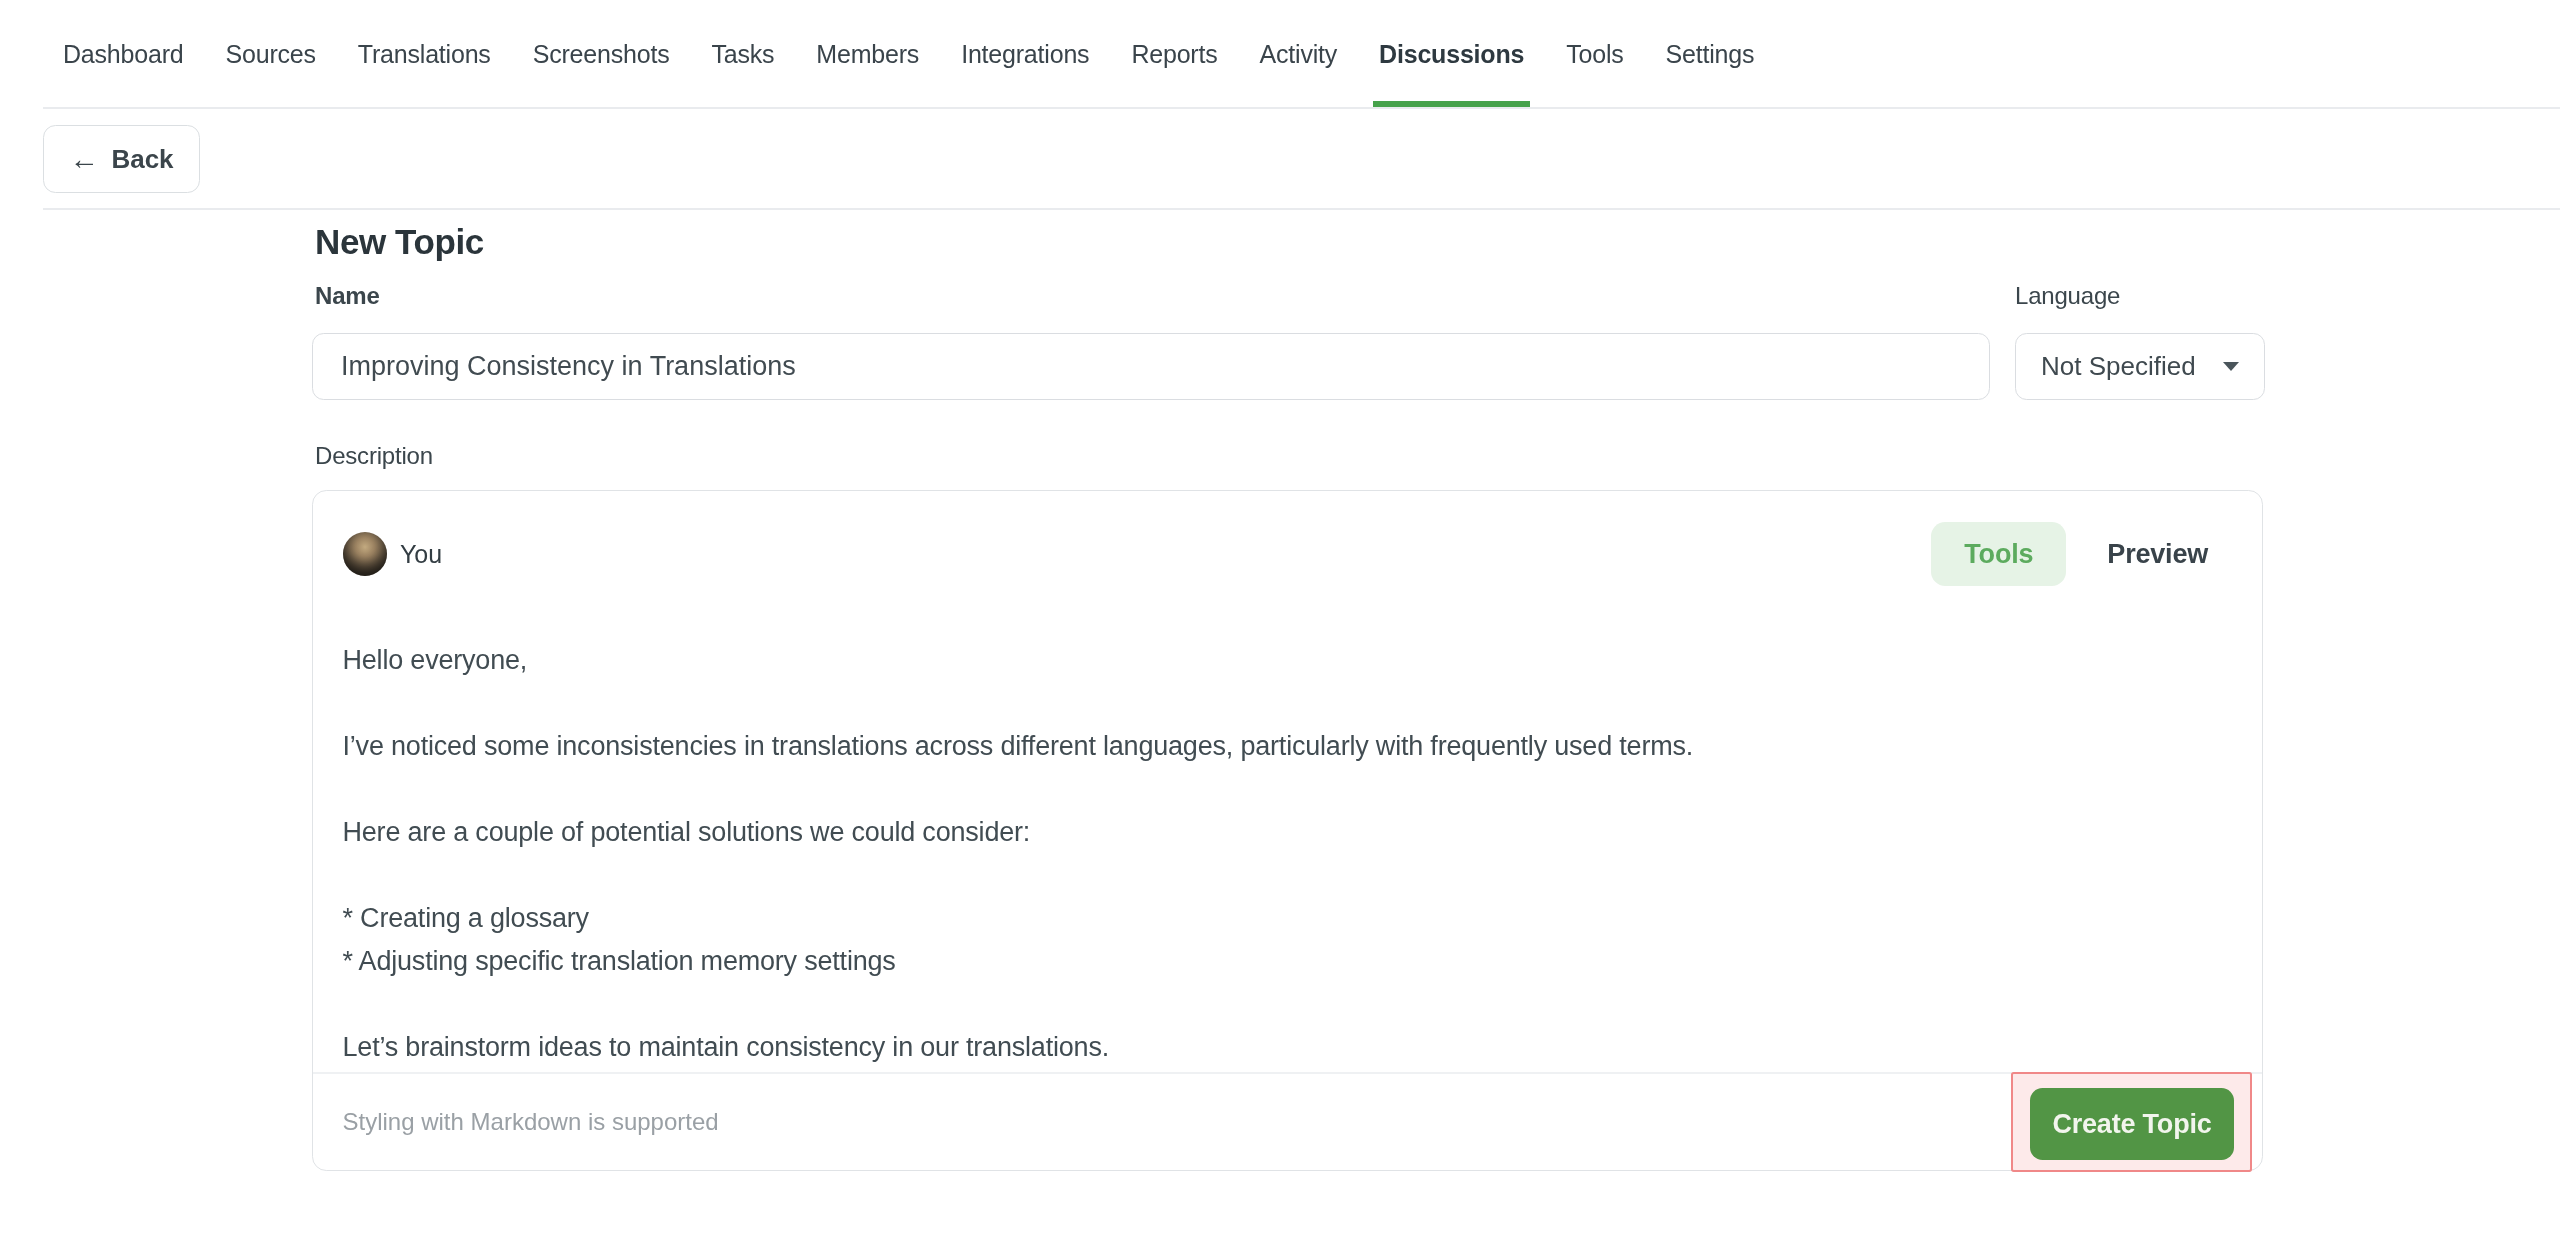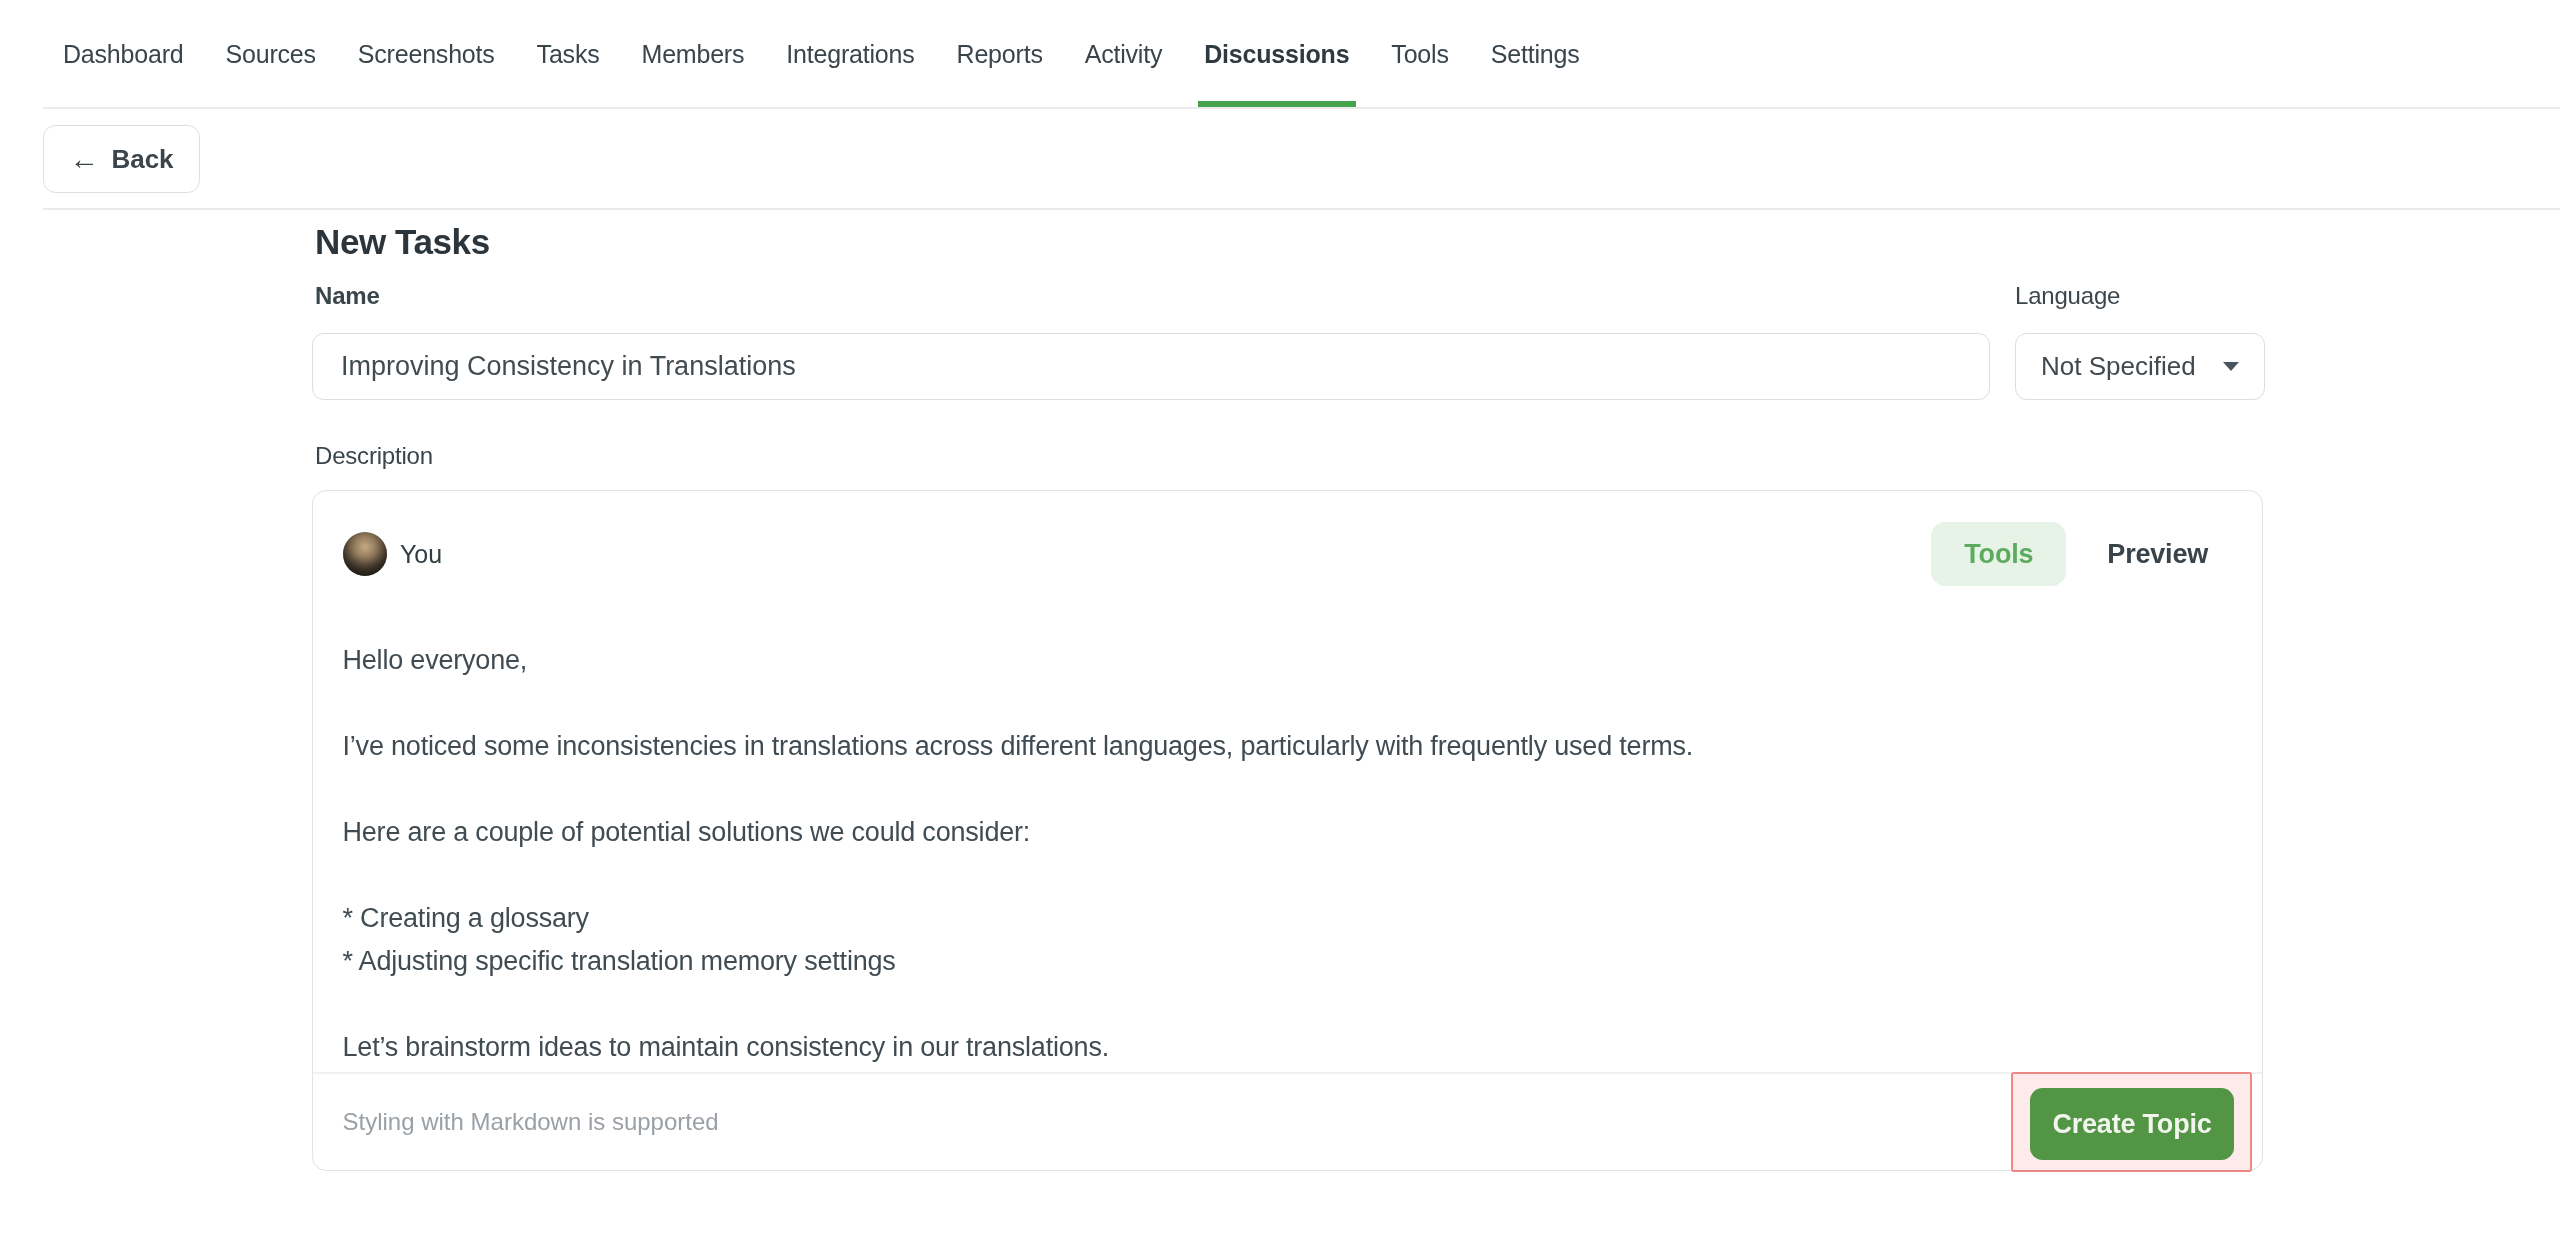--- a/index.html
+++ b/index.html
@@ -141,39 +141,40 @@
   }
 </style>
 </head>
 <body>
 
 <div class="app">
 
   <nav class="navbar" id="nav">
       <button class="nav-item">Dashboard</button>
       <button class="nav-item">Sources</button>
+      <button class="nav-item">Translations</button>
       <button class="nav-item">Screenshots</button>
       <button class="nav-item">Tasks</button>
       <button class="nav-item">Members</button>
       <button class="nav-item">Integrations</button>
       <button class="nav-item">Reports</button>
       <button class="nav-item">Activity</button>
       <button class="nav-item active">Discussions</button>
       <button class="nav-item">Tools</button>
       <button class="nav-item">Settings</button>
     </nav>
   <div class="nav-border"></div>
 
   <button class="back-btn">
     <span class="back-arrow">←</span>
     <span>Back</span>
   </button>
   <div class="divider2"></div>
 
-  <h1 class="page-title">New Tasks</h1>
+  <h1 class="page-title">New Topic</h1>
 
   <label class="label label-name">Name</label>
   <input class="name-input" value="Improving Consistency in Translations" style="">
 
   <label class="label label-lang">Language</label>
   <div class="lang-select">
     <span>Not Specified</span>
     <span class="caret"></span>
   </div>
 

